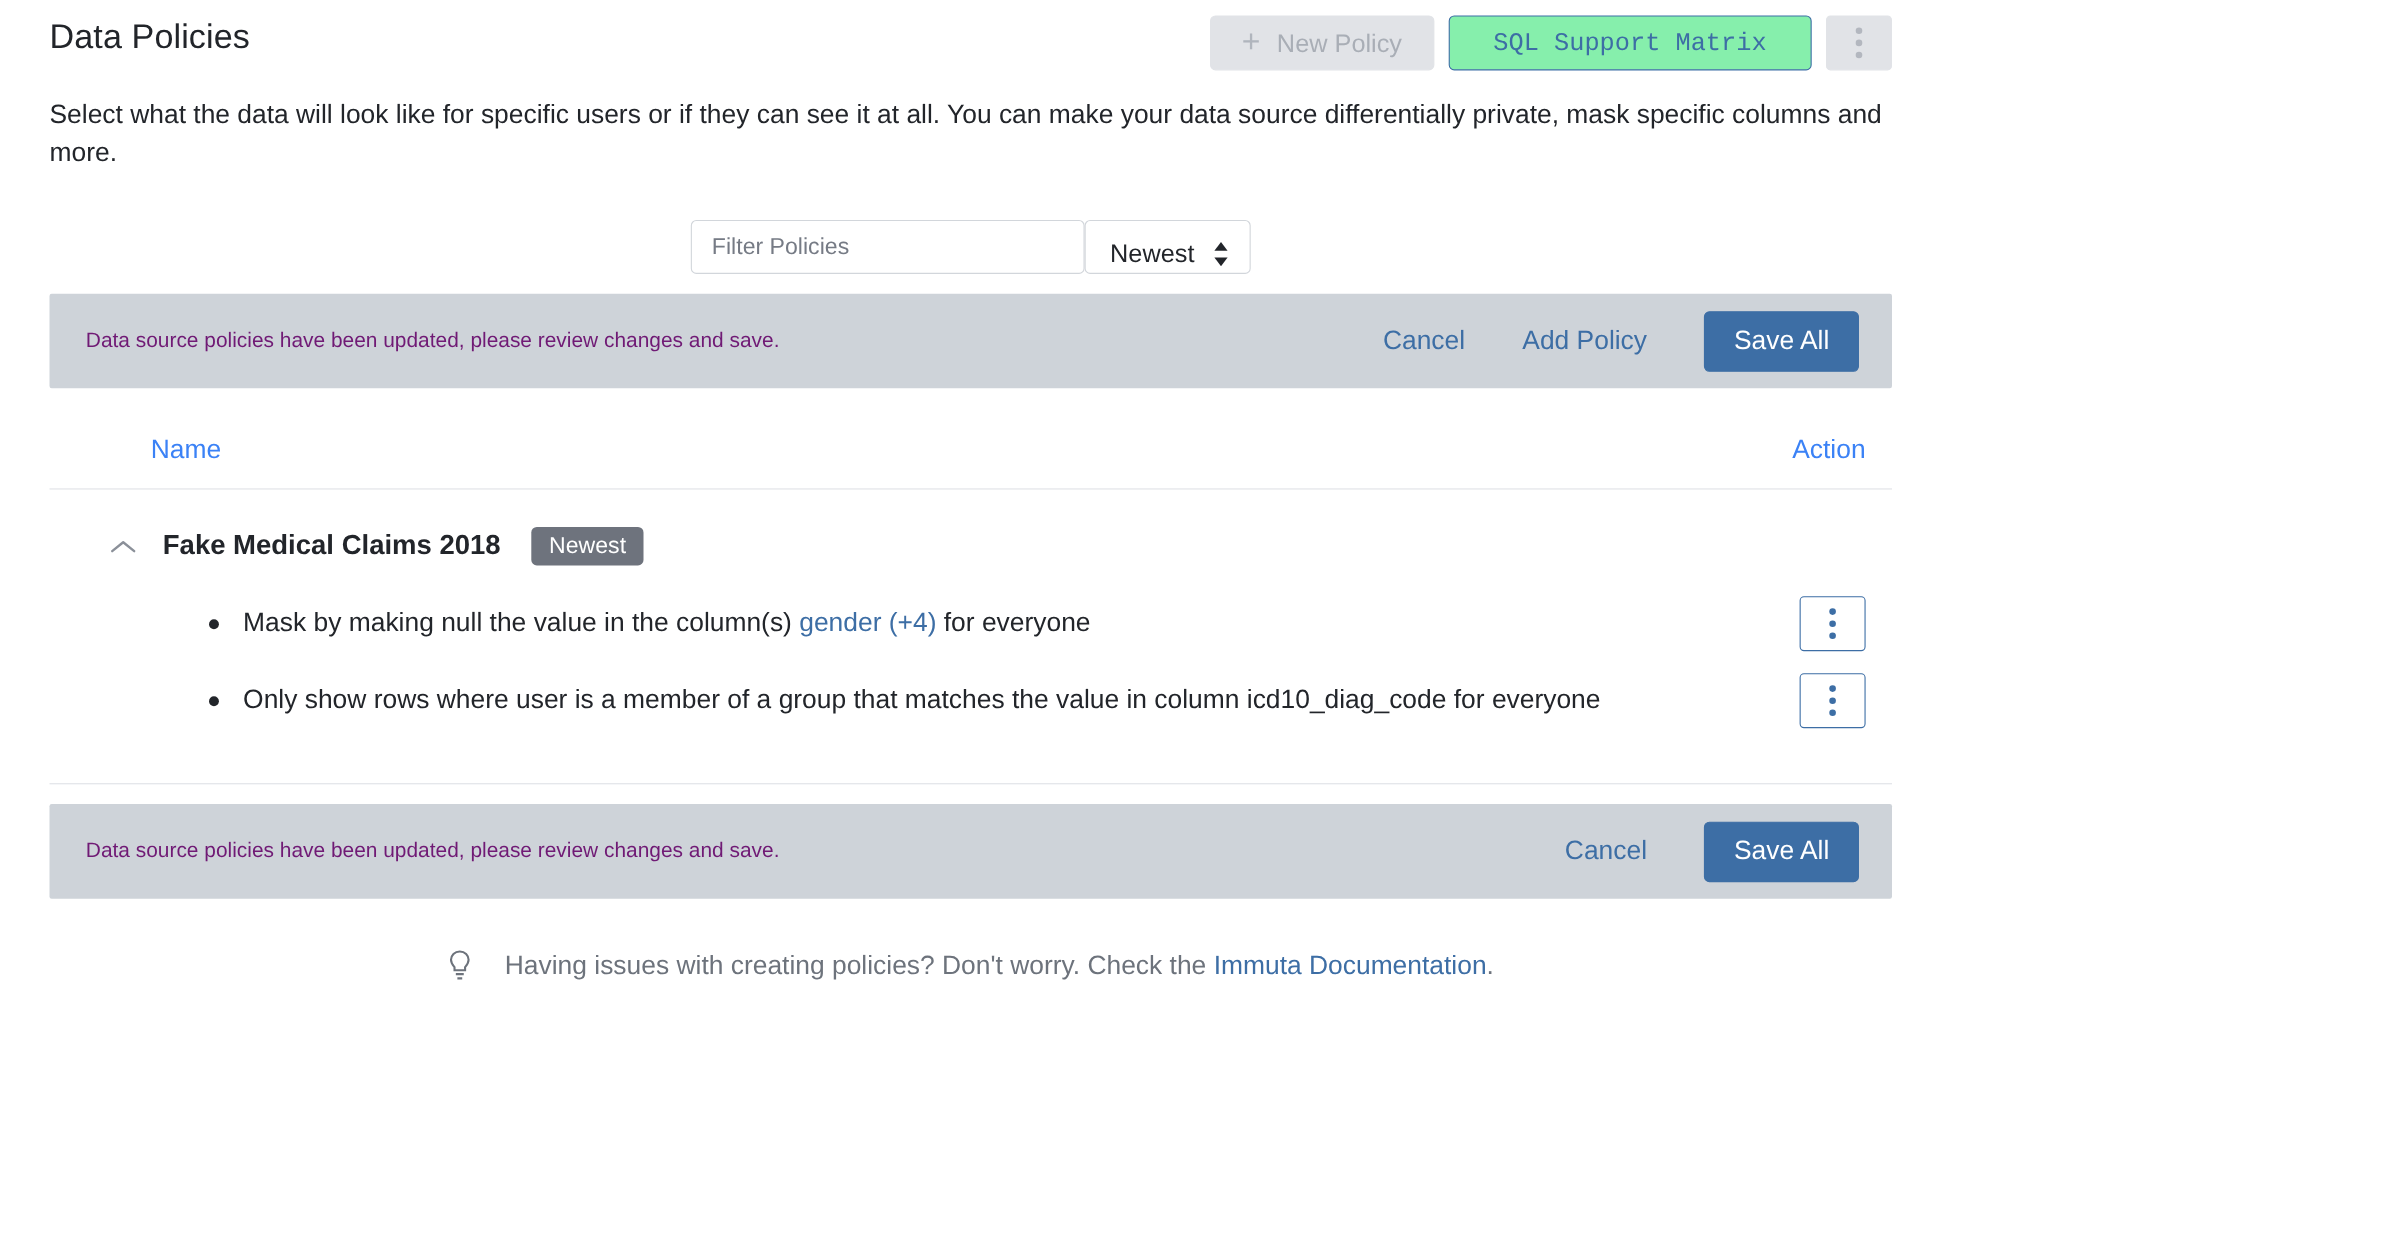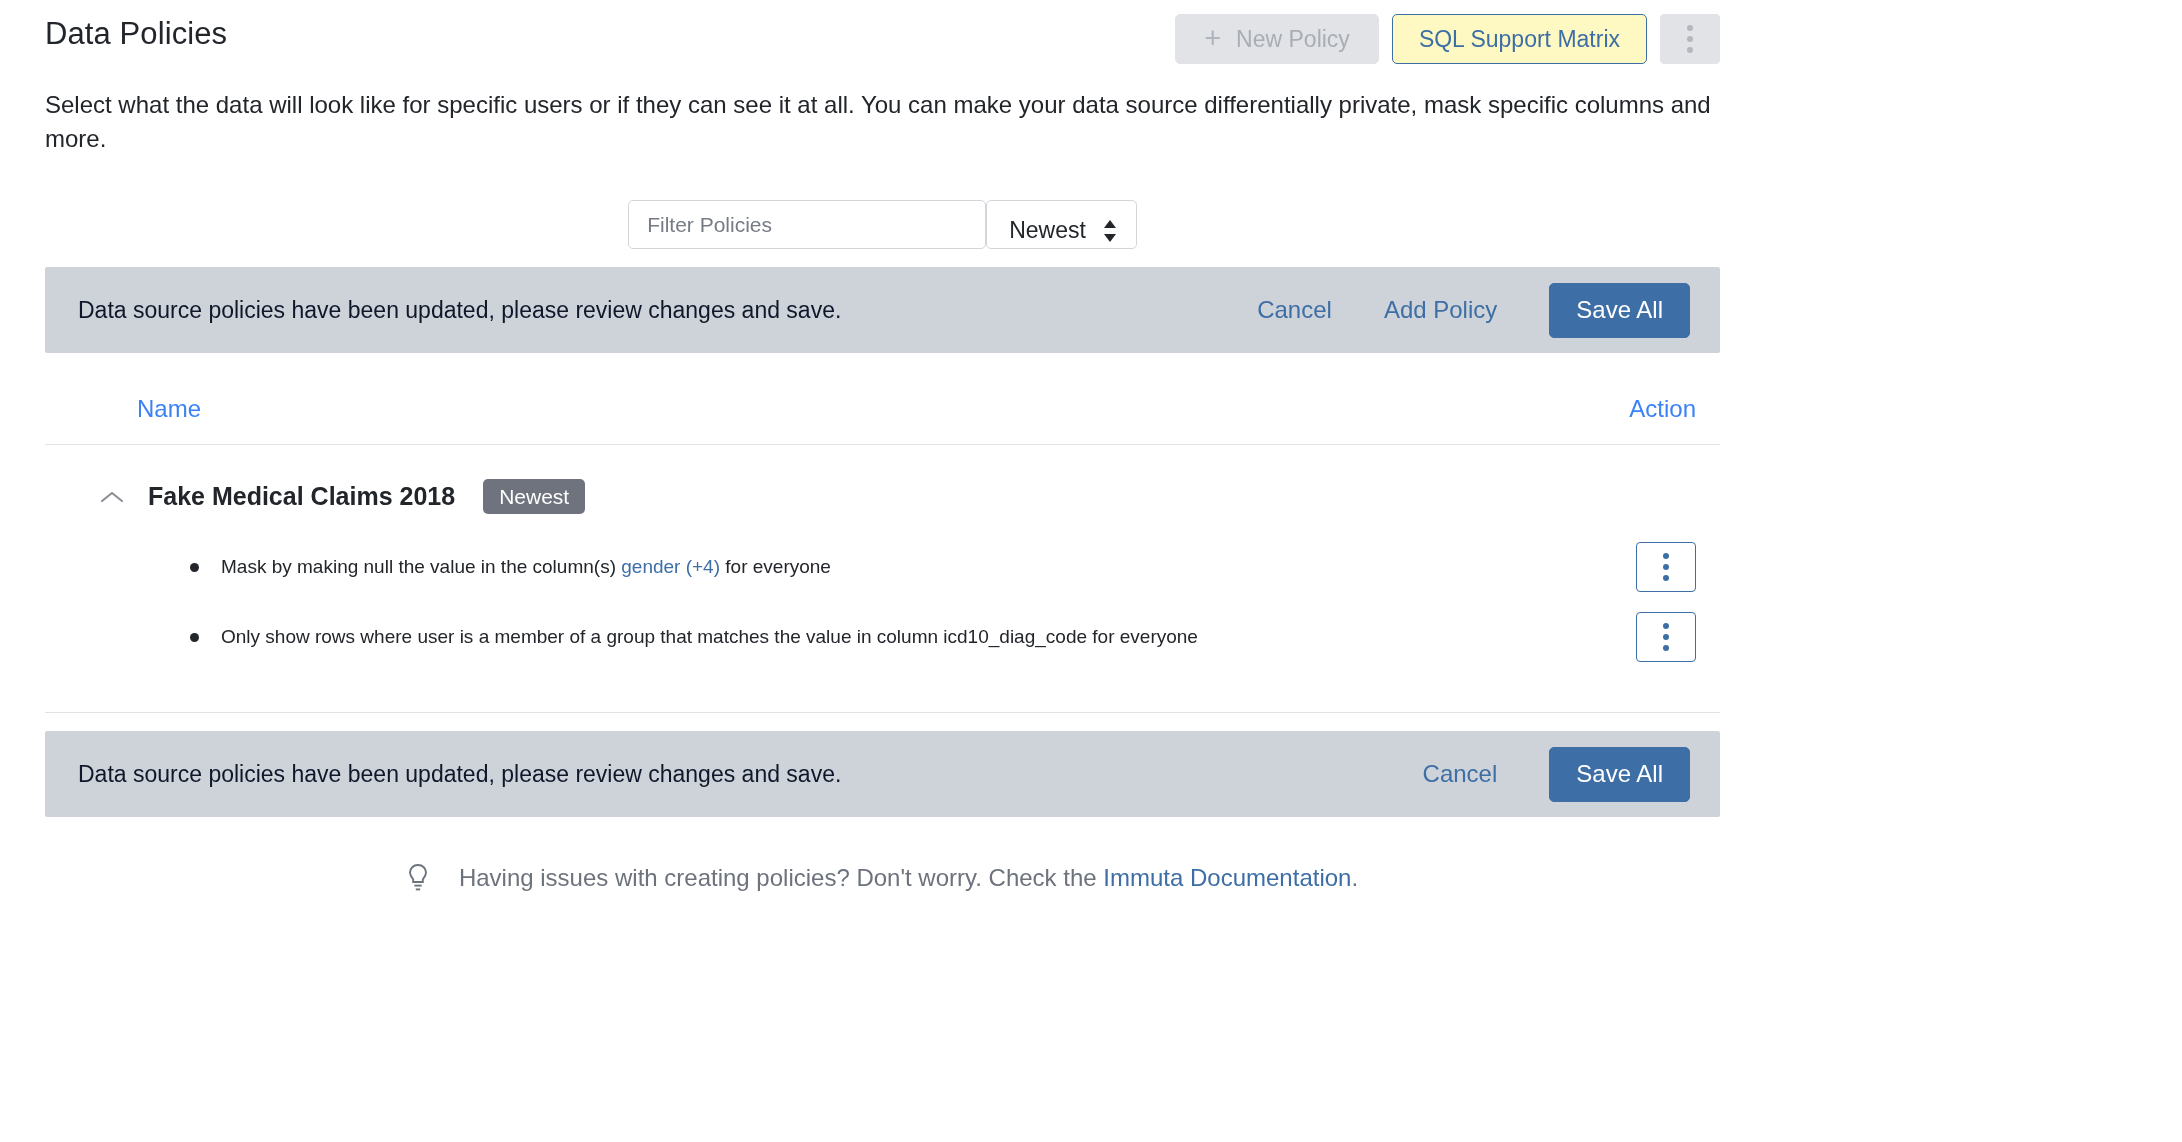--- a/index.html
+++ b/index.html
@@ -66,26 +66,27 @@
   }
   .plus-icon {
     font-size: 29px;
     line-height: 0;
     color: #b0b5bd;
     font-weight: 300;
     position: relative;
     top: -1px;
   }
   .btn-outline {
-    background: #fef9c3;
+    background: #86efac;
     color: #3d6ea5;
     border: 1px solid #3d6ea5;
     font-size: 23px;
     height: 50px;
-    padding: 0 26px;
+    padding: 0 40px;
+    font-family: Liberation Mono, monospace;
   }
   .btn-kebab-grey {
     background: #e1e3e7;
     border: 1px solid #e1e3e7;
     width: 60px;
     height: 50px;
     border-radius: 4px;
   }
   .kebab-dots {
     display: flex;
@@ -159,22 +160,22 @@
     background: #ced3d9;
     height: 86px;
     margin-top: 18px;
     display: flex;
     align-items: center;
     justify-content: space-between;
     padding: 0 30px 0 33px;
     border-radius: 2px;
   }
   .banner-text {
-    font-size: 23px;
-    color: #0f172a;
+    font-size: 19px;
+    color: #701a75;
   }
   .banner-actions {
     display: flex;
     align-items: center;
     gap: 52px;
   }
   .link-btn {
     background: none;
     border: none;
     color: #3d6ea5;
@@ -246,21 +247,21 @@
     align-items: center;
     justify-content: space-between;
     min-height: 70px;
     padding-right: 24px;
   }
   .policy-desc {
     display: flex;
     align-items: center;
     gap: 22px;
     padding-left: 145px;
-    font-size: 19px;
+    font-size: 24px;
     color: #22252a;
     line-height: 32px;
   }
   .bullet {
     width: 9px;
     height: 9px;
     border-radius: 50%;
     background: #22252a;
     flex: 0 0 auto;
   }

